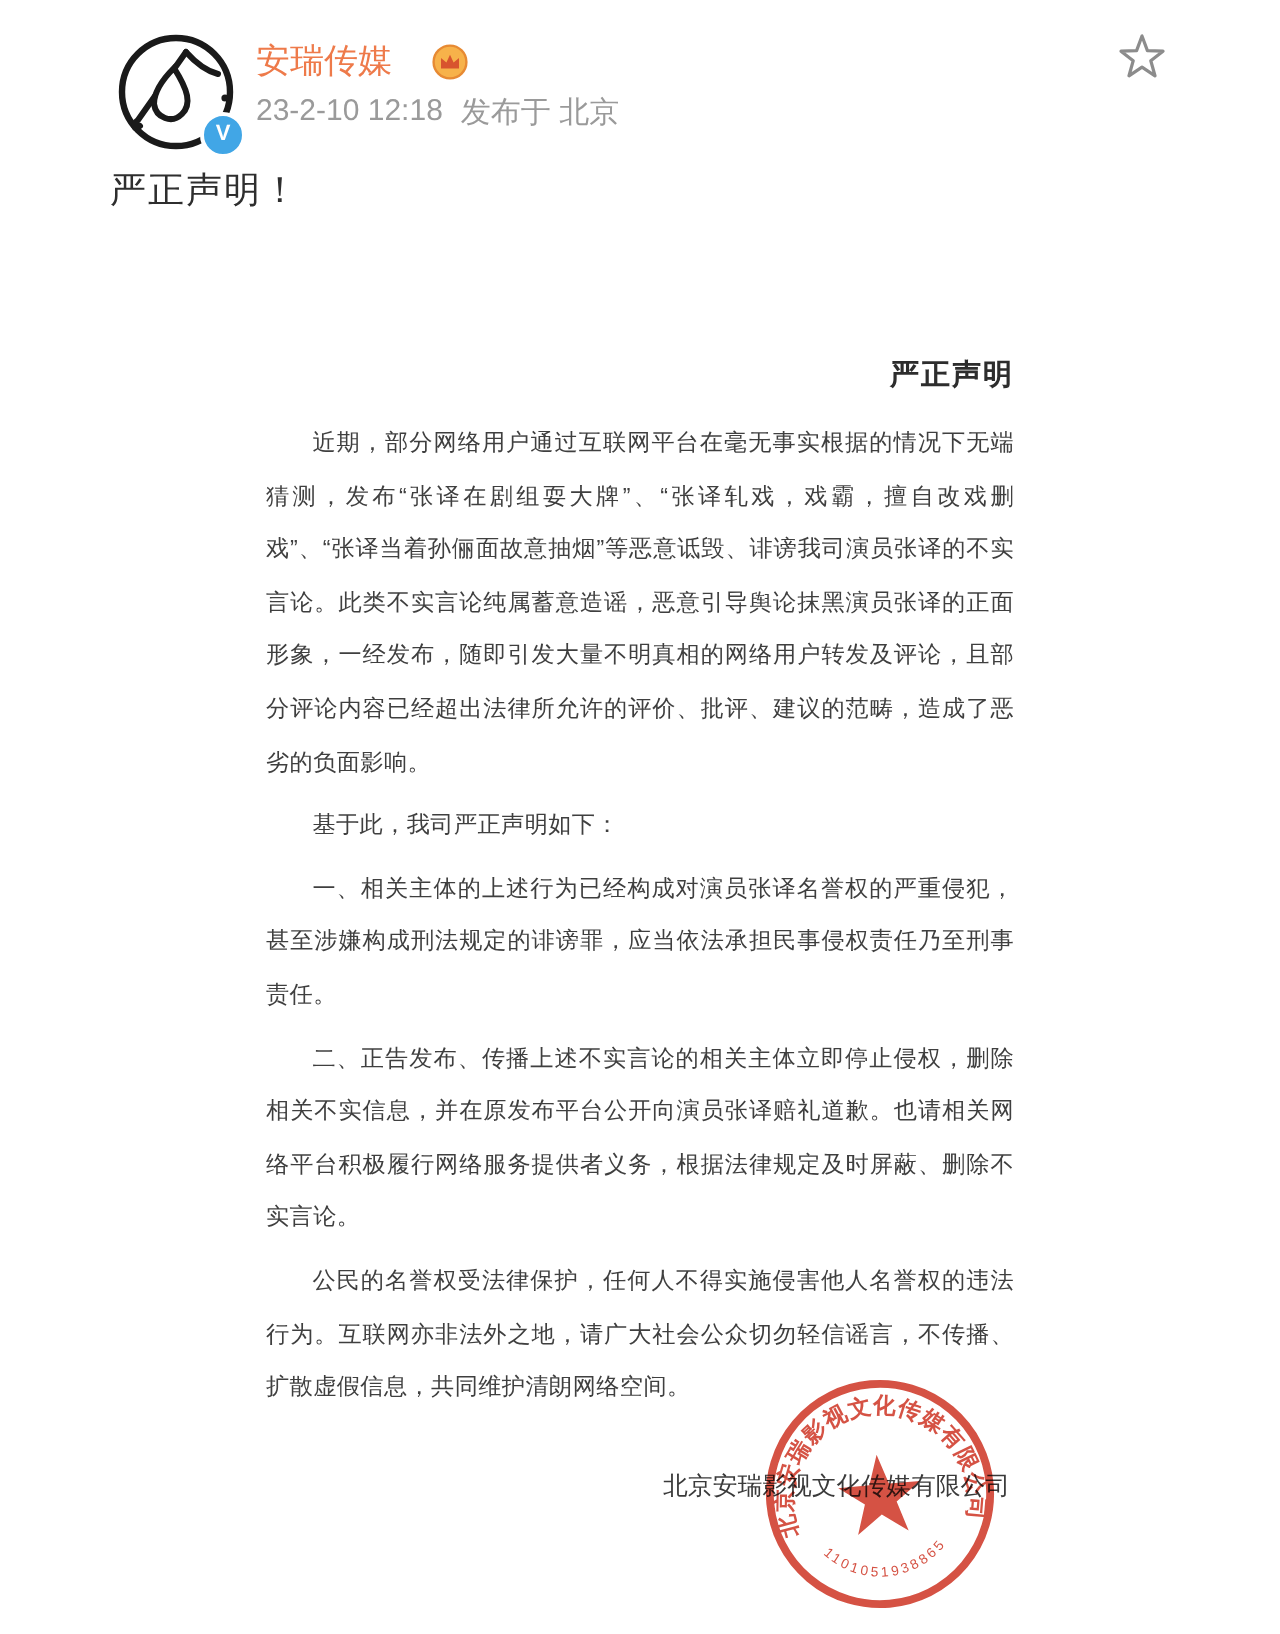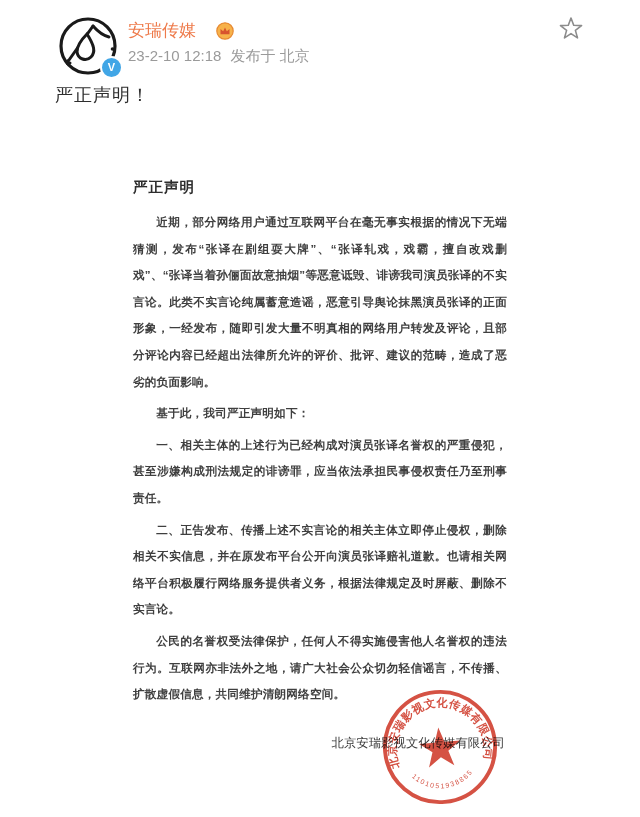--- a/index.html
+++ b/index.html
@@ -27,26 +27,26 @@
 
   
   .post-text { position:absolute; left:55px; top:83px; font-size:18px; color:var(--post-text); letter-spacing:1px; }
 
   
   .statement {
     position:absolute; left:133px; top:178px; width:374px;
     color:var(--doc-text); filter:blur(0.3px); cursor:pointer;
   }
   .statement h3 {
-    margin:0 0 12px 0; text-align:left; font-size:14.5px; letter-spacing:1px;
+    margin:0 0 12px 0; text-align:right; font-size:14.5px; letter-spacing:1px;
     color:#2d2d2d; font-weight:bold;
   }
   .statement p {
     margin:0 0 5px 0; font-size:11.6px; line-height:26.6px;
-    text-align:justify; text-indent:2em; letter-spacing:0.2px;font-weight:bold;
+    text-align:justify; text-indent:2em; letter-spacing:0.2px;
   }
   .sign-block { margin-top:20px; text-align:right; font-size:12.4px; line-height:31px; color:#3a3a3a; padding-right:2px; }
 
   
   .seal {
     position:absolute; left:381px; top:688px; width:118px; height:118px;
     opacity:0.88; mix-blend-mode:multiply; transform:rotate(-5deg);
     pointer-events:none;
   }
   .seal text { font-family:"Liberation Sans", sans-serif; }

